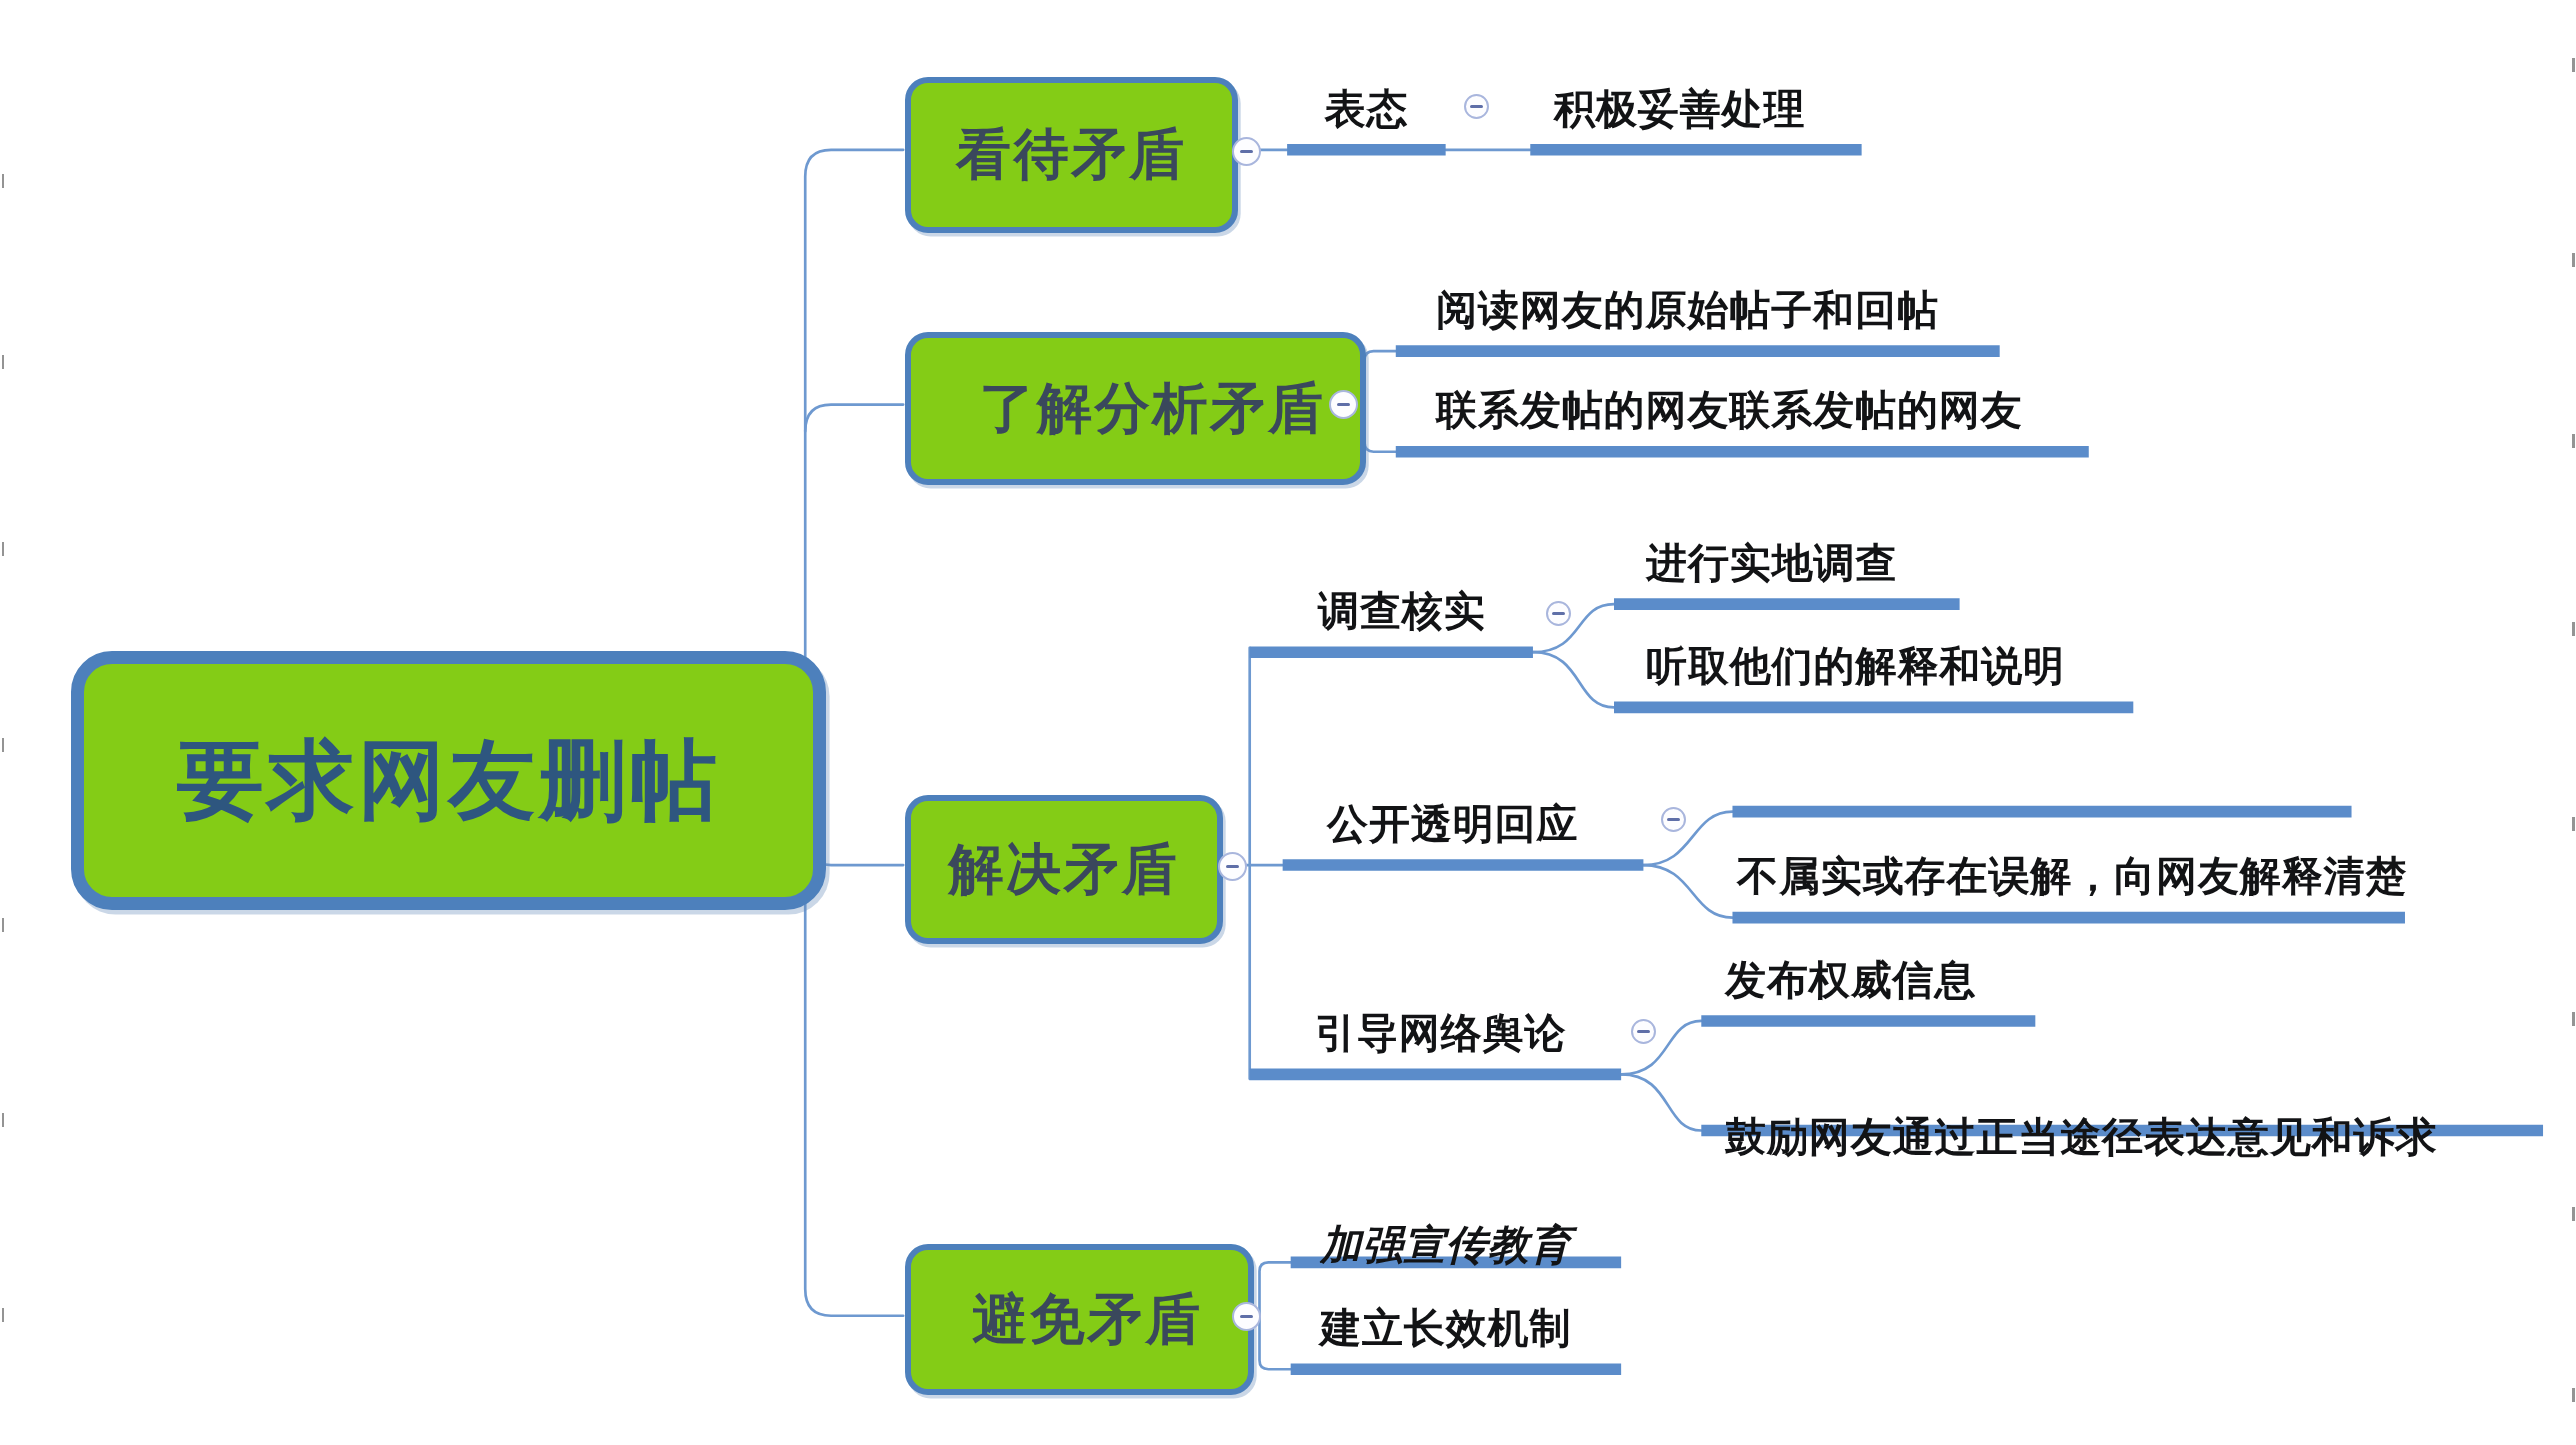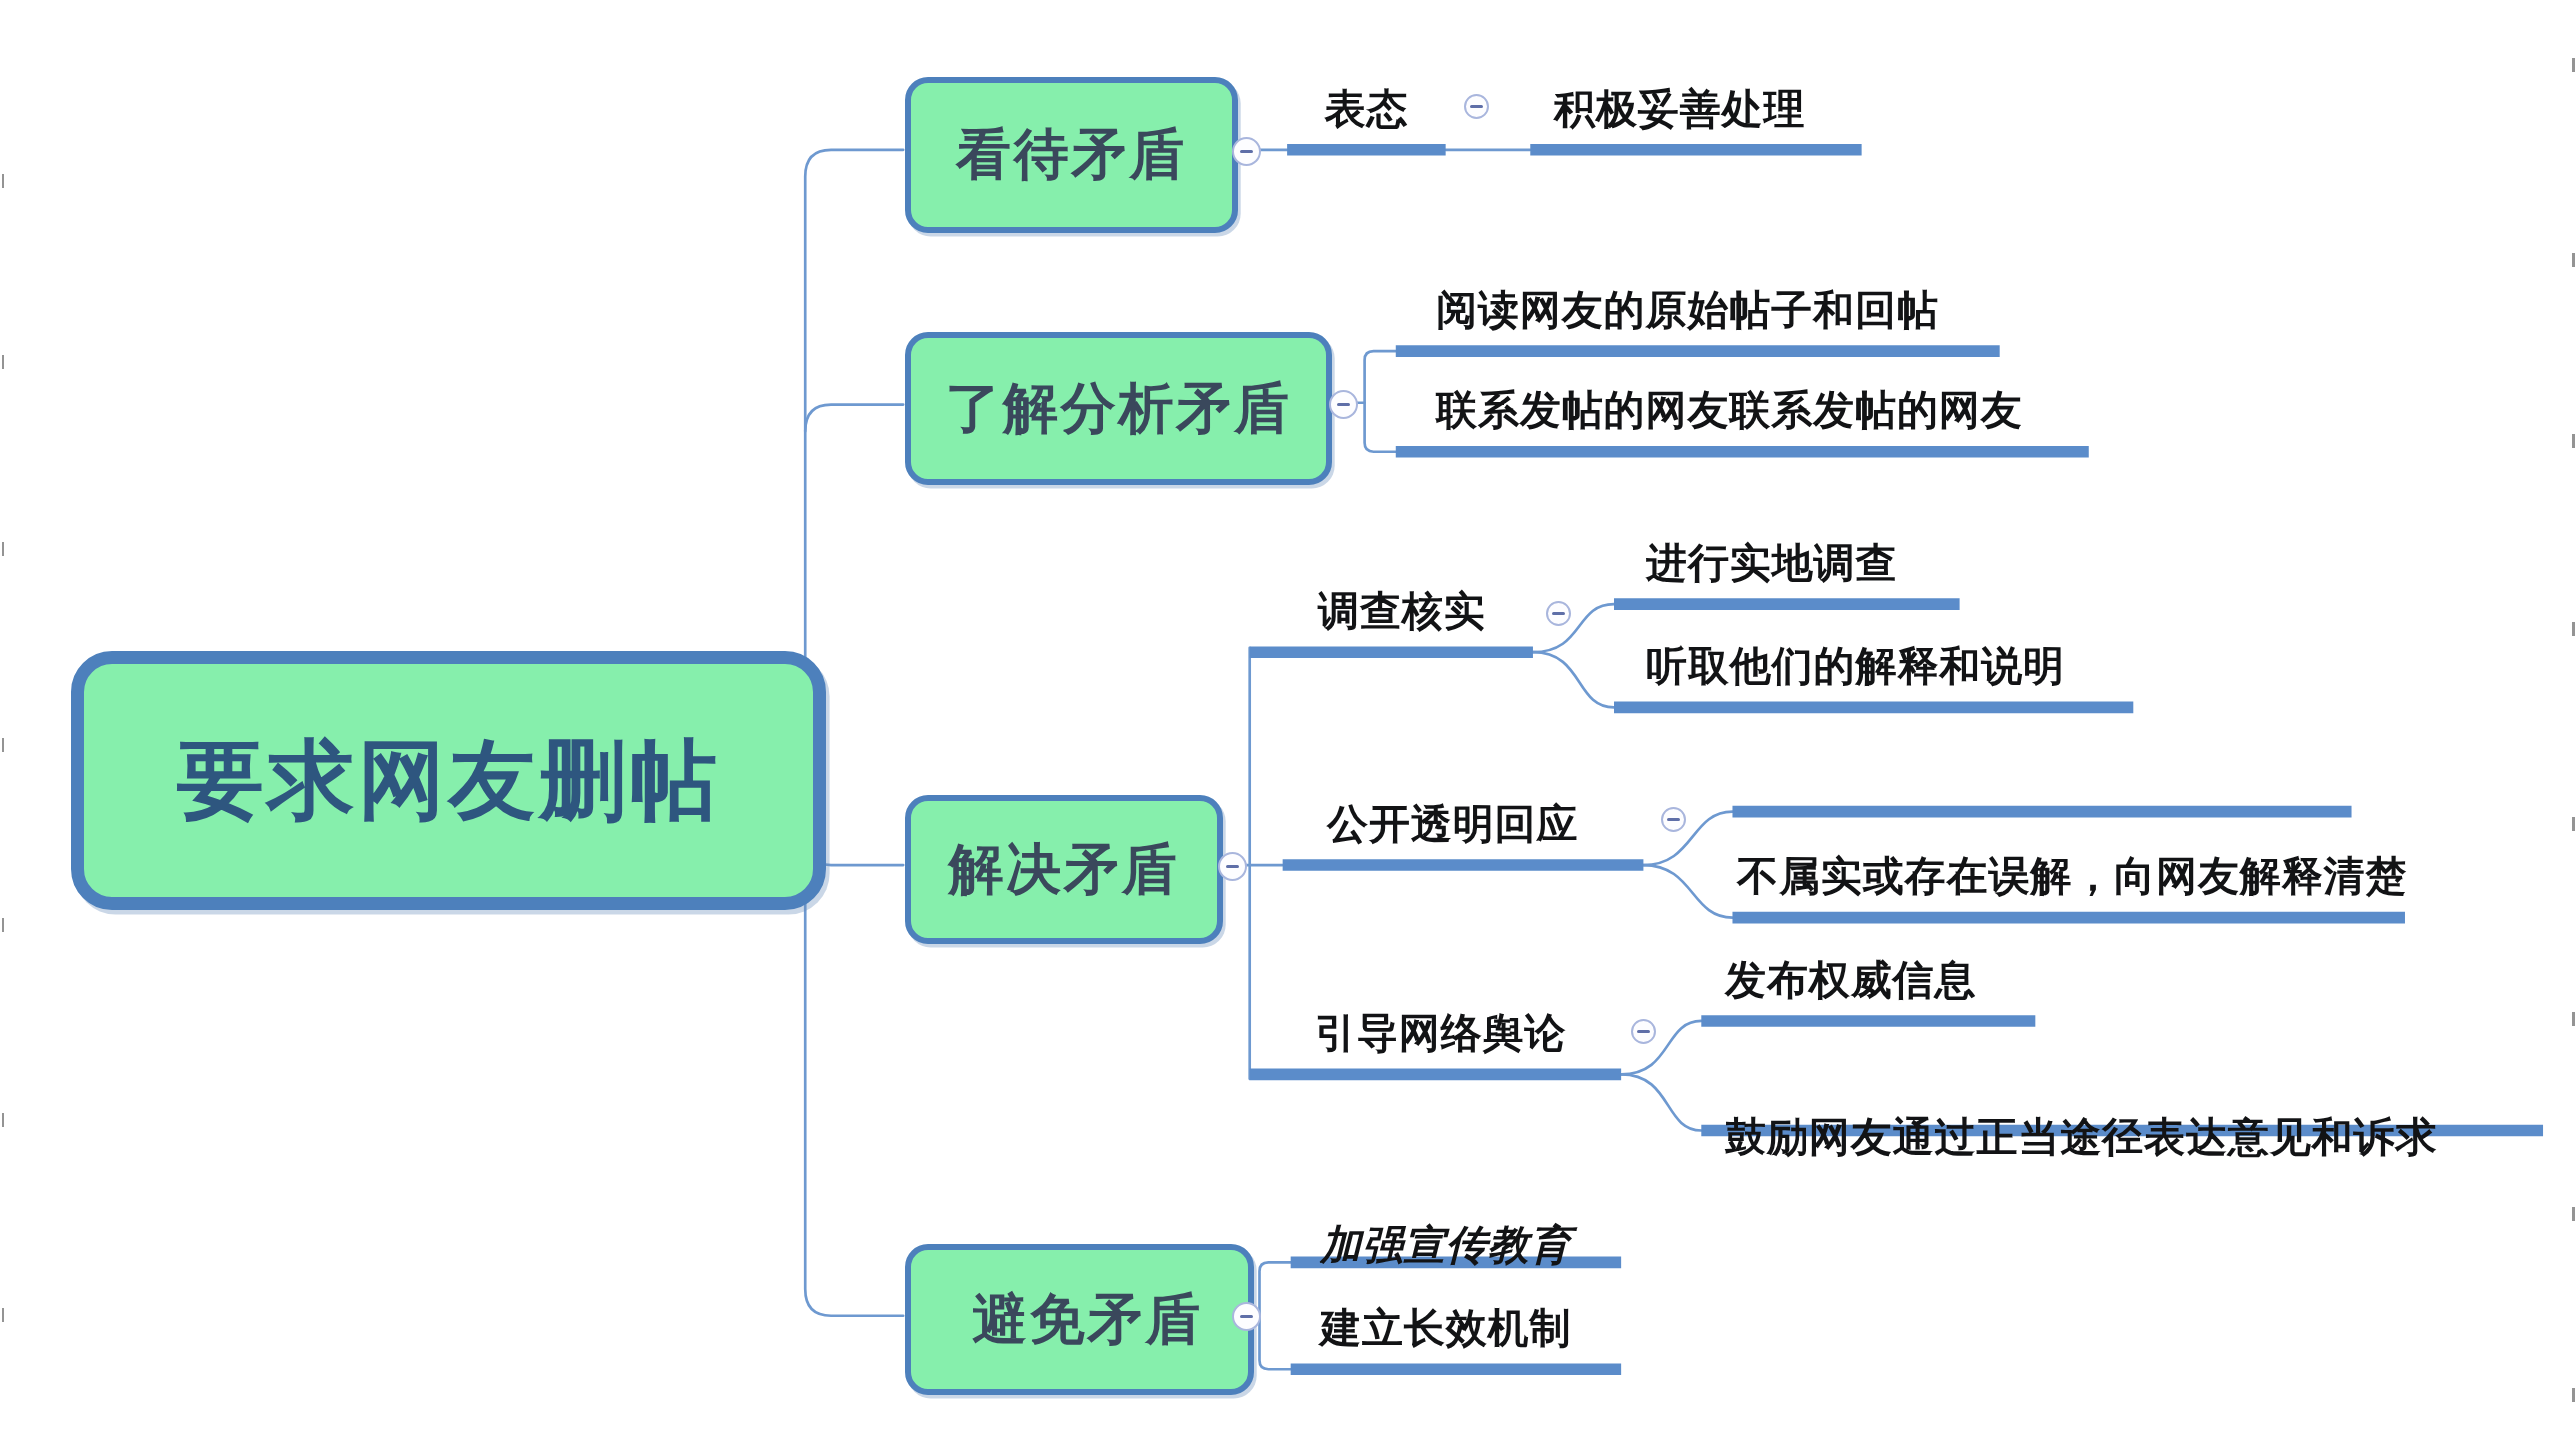--- a/index.html
+++ b/index.html
@@ -6,21 +6,21 @@
   #canvas{
     position:relative;
     width:2576px;height:1446px;
     background:#ffffff;
     overflow:hidden;
     font-family:"Liberation Sans","DejaVu Sans",sans-serif;
   }
   svg.wires{position:absolute;left:0;top:0;z-index:1;}
   .topic-box{
     position:absolute;z-index:2;
-    background:#86efac;
+    background:#84cc16;
     border:6.2px solid #4d80bc;
     border-radius:23px;
     box-shadow:2.7px 3.6px 0 rgba(104,140,185,0.35);
     display:flex;align-items:center;justify-content:center;
     color:#3a485c;
     font-size:55px;font-weight:600;letter-spacing:2.7px;
     white-space:nowrap;
   }
   .root-box{
     border-width:13.4px;border-radius:41px;
@@ -101,21 +101,21 @@
   </svg>
 
   <div class="topic-box root-box" style="left:71px;top:619px;width:729px;height:233px;margin-top:32px;">
     <span>要求网友删帖</span>
   </div>
 
   <div class="topic-box" style="left:905px;top:77px;width:321px;height:144px;">
     <span>看待矛盾</span>
   </div>
 
-  <div class="topic-box" style="left:905px;top:332px;width:415px;height:141px;">
+  <div class="topic-box" style="left:905px;top:332px;width:415px;height:141px;padding-left:34px;">
     <span>了解分析矛盾</span>
   </div>
 
   <div class="topic-box" style="left:905px;top:795px;width:306px;height:137px;">
     <span>解决矛盾</span>
   </div>
 
   <div class="topic-box" style="left:905px;top:1244px;width:321px;height:139px;padding-left:16px;">
     <span>避免矛盾</span>
   </div>

